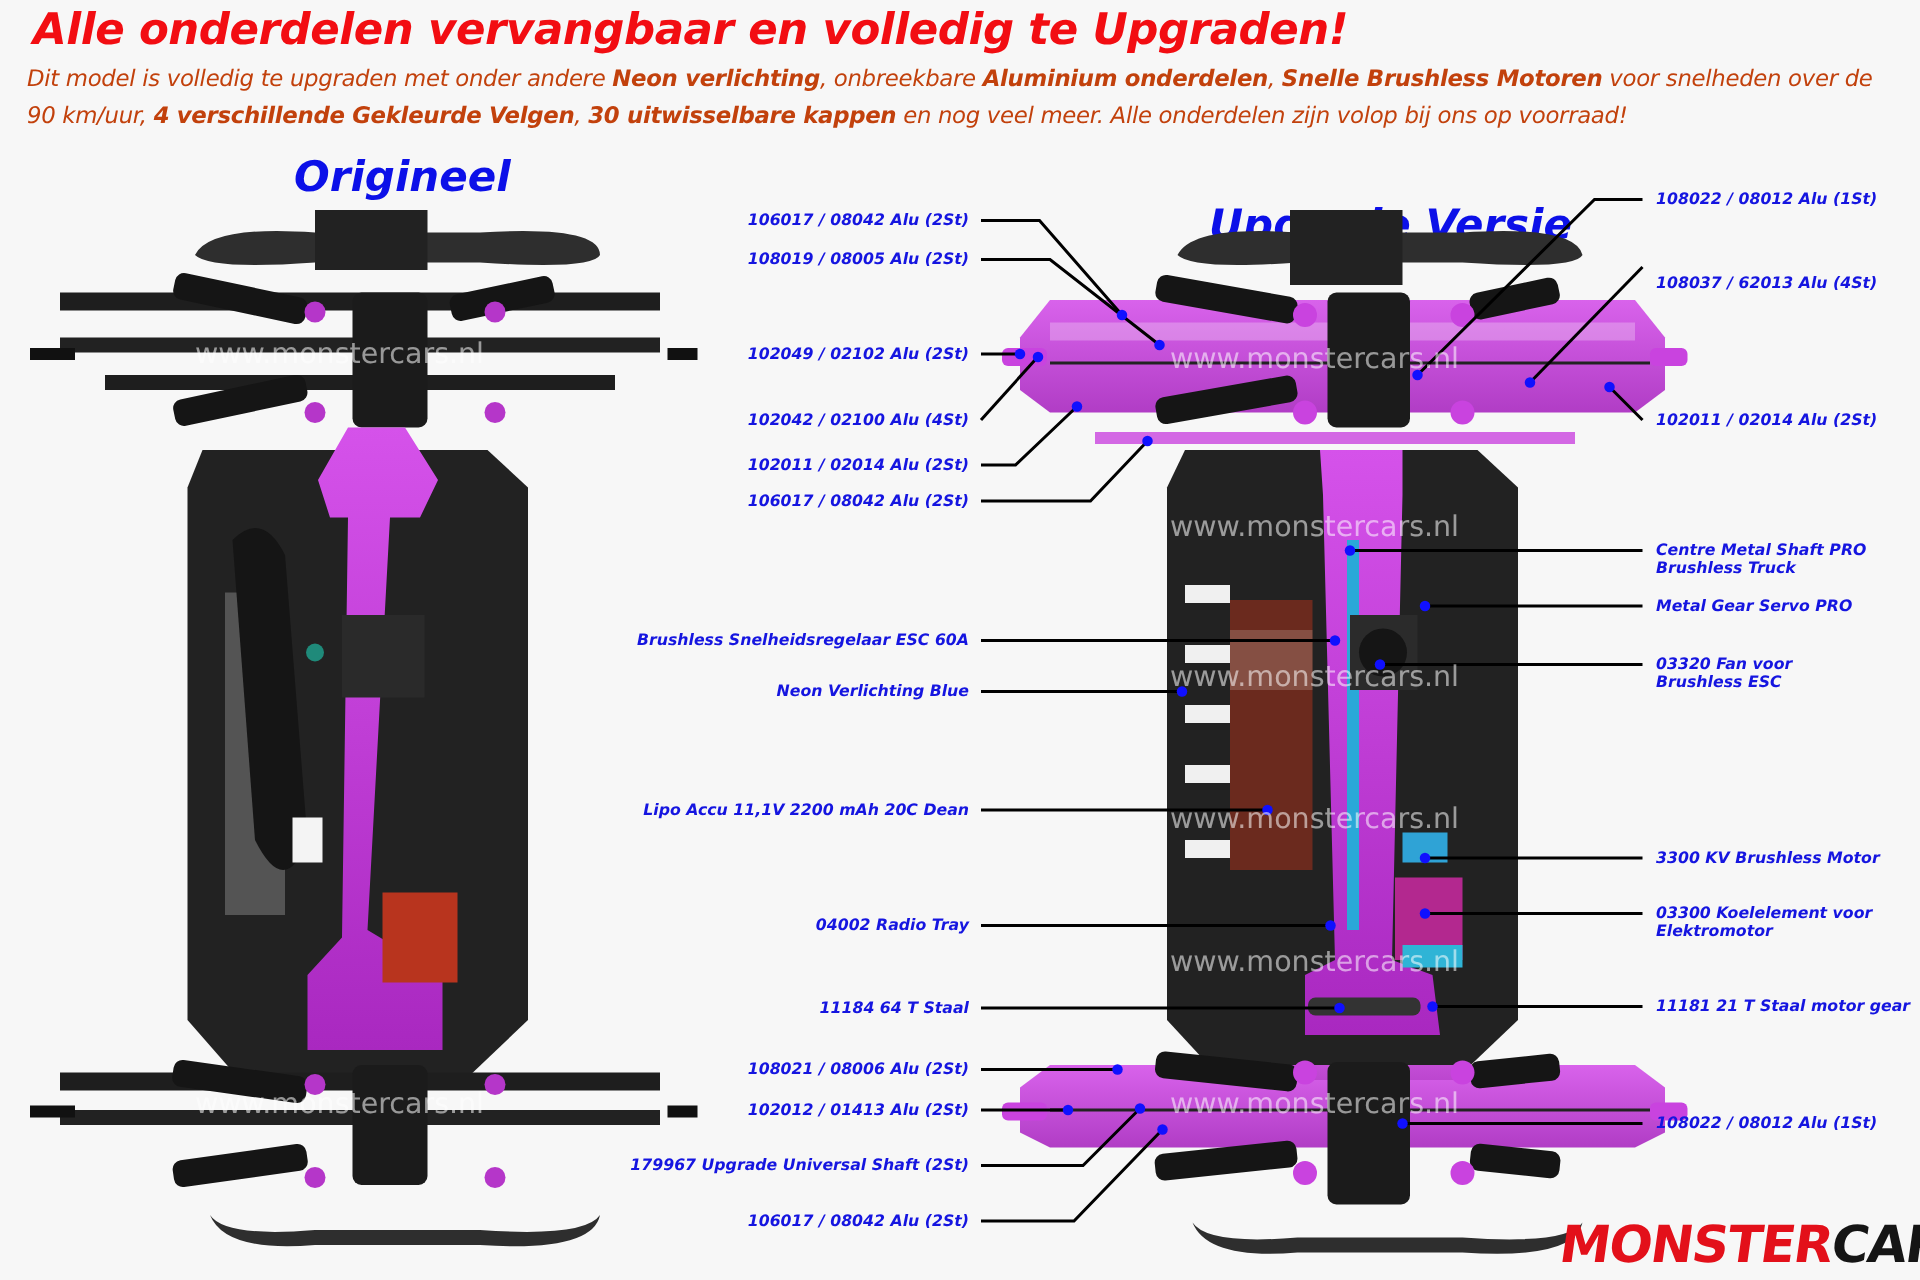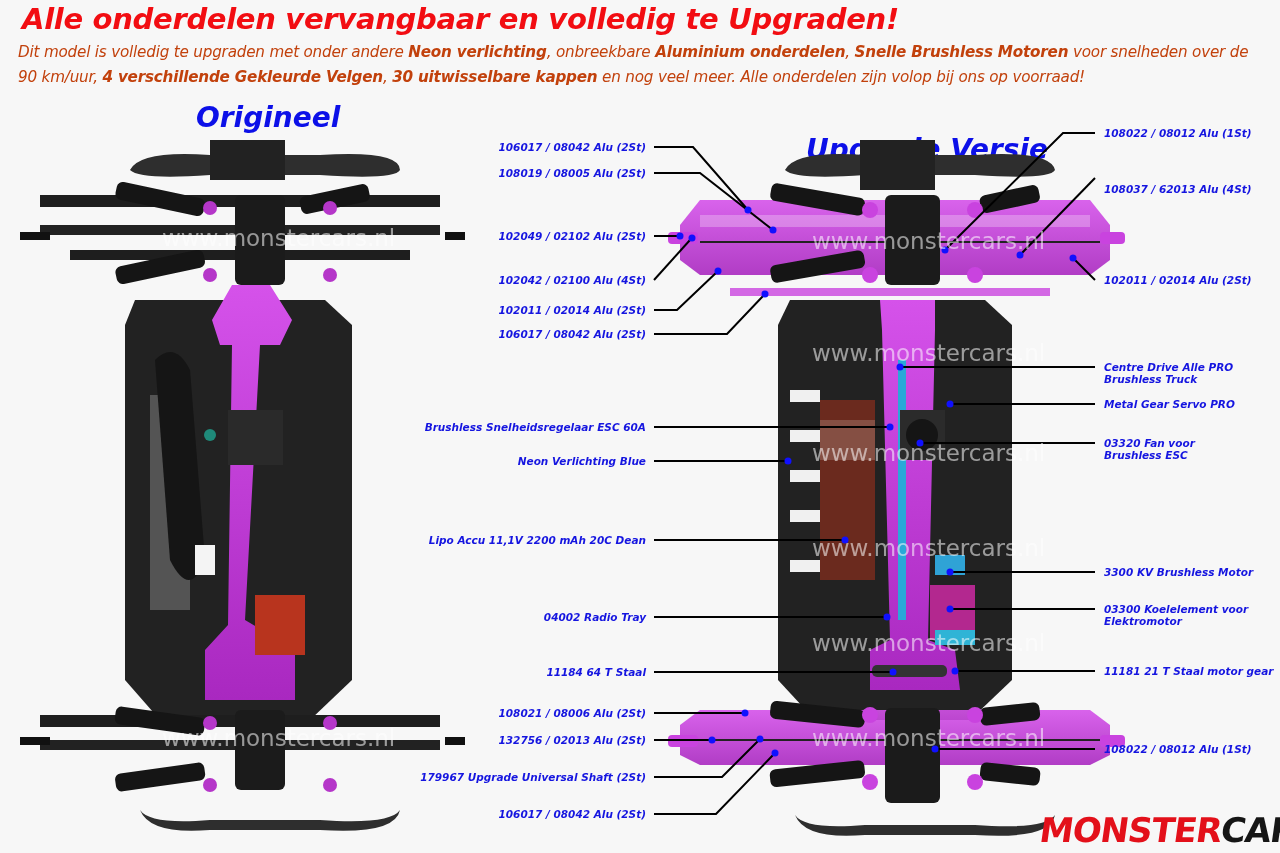--- a/index.html
+++ b/index.html
@@ -7,21 +7,21 @@
   .headline{position:absolute;left:22px;top:2px;color:#f20d12;font-style:italic;font-size:29px;font-weight:bold;letter-spacing:-0.3px;white-space:nowrap;}
   .intro{position:absolute;left:18px;top:40px;width:1250px;font-style:italic;font-size:15.2px;line-height:25px;color:#c2410c;letter-spacing:-0.2px;}
   .intro b{font-weight:bold;}
   .section-title{position:absolute;color:#0c10e8;font-weight:bold;font-style:italic;font-size:28px;white-space:nowrap;}
   .label{position:absolute;color:#1515e0;font-style:italic;font-weight:bold;font-size:10.5px;line-height:12px;white-space:nowrap;}
   .label.right-align{text-align:right;}
   svg.overlay{position:absolute;left:0;top:0;}
   .logo{position:absolute;left:1040px;top:810px;font-family:"DejaVu Sans",sans-serif;font-weight:bold;font-size:34px;letter-spacing:-1px;white-space:nowrap;transform:skewX(-8deg);}
   .logo .red{color:#e3101a;}
   .logo .blk{color:#151515;}
-  .watermark{position:absolute;color:rgba(255,255,255,0.55);font-size:23px;letter-spacing:0px;white-space:nowrap;pointer-events:none;margin-left:32px;}
+  .watermark{position:absolute;color:rgba(255,255,255,0.55);font-size:19px;letter-spacing:0px;white-space:nowrap;pointer-events:none;}
 </style>
 </head>
 <body>
 
 <div class="headline">Alle onderdelen vervangbaar en volledig te Upgraden!</div>
 <div class="intro" id="intro"><span>Dit model is volledig te upgraden met onder andere </span><b>Neon verlichting</b><span>, onbreekbare </span><b>Aluminium onderdelen</b><span>, </span><b>Snelle Brushless Motoren</b><span> voor snelheden over de 90 km/uur, </span><b>4 verschillende Gekleurde Velgen</b><span>, </span><b>30 uitwisselbare kappen</b><span> en nog veel meer. Alle onderdelen zijn volop bij ons op voorraad!</span></div>
 
 <div class="section-title" style="left:196px;top:101px;">Origineel</div>
 <div class="section-title" style="left:806px;top:101px;margin-top:32px;">Upgrade Versie</div>
 
@@ -217,30 +217,30 @@
     <div class="label right-align" style="right: 634px; top: 230px;">102049 / 02102 Alu (2St)</div>
     <div class="label right-align" style="right: 634px; top: 274px;">102042 / 02100 Alu (4St)</div>
     <div class="label right-align" style="right: 634px; top: 304px;">102011 / 02014 Alu (2St)</div>
     <div class="label right-align" style="right: 634px; top: 328px;">106017 / 08042 Alu (2St)</div>
     <div class="label right-align" style="right: 634px; top: 421px;">Brushless Snelheidsregelaar ESC 60A</div>
     <div class="label right-align" style="right: 634px; top: 455px;">Neon Verlichting Blue</div>
     <div class="label right-align" style="right: 634px; top: 534px;">Lipo Accu 11,1V 2200 mAh 20C Dean</div>
     <div class="label right-align" style="right: 634px; top: 611px;">04002 Radio Tray</div>
     <div class="label right-align" style="right: 634px; top: 666px;">11184 64 T Staal</div>
     <div class="label right-align" style="right: 634px; top: 707px;">108021 / 08006 Alu (2St)</div>
-    <div class="label right-align" style="right: 634px; top: 734px;">132756 / 02013 Alu (2St)</div>
+    <div class="label right-align" style="right: 634px; top: 734px;">102012 / 01413 Alu (2St)</div>
     <div class="label right-align" style="right: 634px; top: 771px;">179967 Upgrade Universal Shaft (2St)</div>
     <div class="label right-align" style="right: 634px; top: 808px;">106017 / 08042 Alu (2St)</div>
   </div>
 
 <div id="right-labels">
     <div class="label" style="left: 1104px; top: 127px; white-space: pre;">108022 / 08012 Alu (1St)</div>
     <div class="label" style="left: 1104px; top: 172px; white-space: pre; margin-top: 11px;">108037 / 62013 Alu (4St)</div>
     <div class="label" style="left: 1104px; top: 274px; white-space: pre;">102011 / 02014 Alu (2St)</div>
-    <div class="label" style="left: 1104px; top: 361px; white-space: pre;">Centre Drive Alle PRO
+    <div class="label" style="left: 1104px; top: 361px; white-space: pre;">Centre Metal Shaft PRO
 Brushless Truck</div>
     <div class="label" style="left: 1104px; top: 398px; white-space: pre;">Metal Gear Servo PRO</div>
     <div class="label" style="left: 1104px; top: 437px; white-space: pre;">03320 Fan voor
 Brushless ESC</div>
     <div class="label" style="left: 1104px; top: 566px; white-space: pre;">3300 KV Brushless Motor</div>
     <div class="label" style="left: 1104px; top: 603px; white-space: pre;">03300 Koelelement voor
 Elektromotor</div>
     <div class="label" style="left: 1104px; top: 665px; white-space: pre;">11181 21 T Staal motor gear</div>
     <div class="label" style="left: 1104px; top: 743px; white-space: pre;">108022 / 08012 Alu (1St)</div>
   </div>

